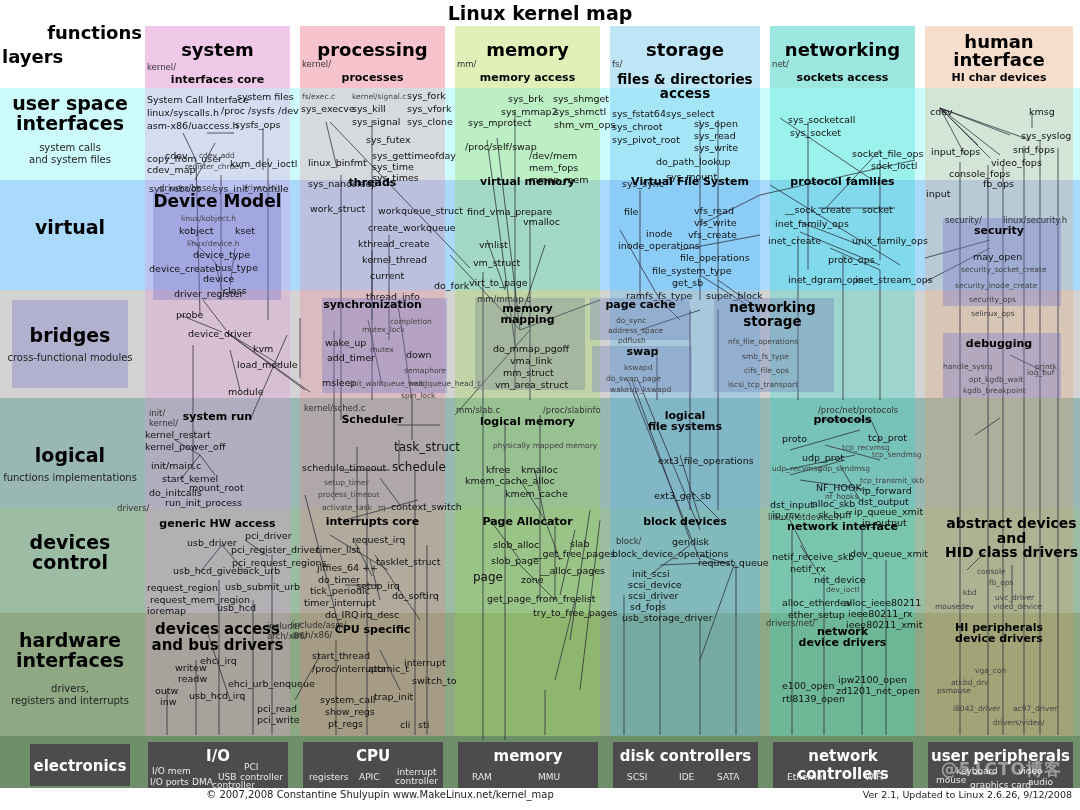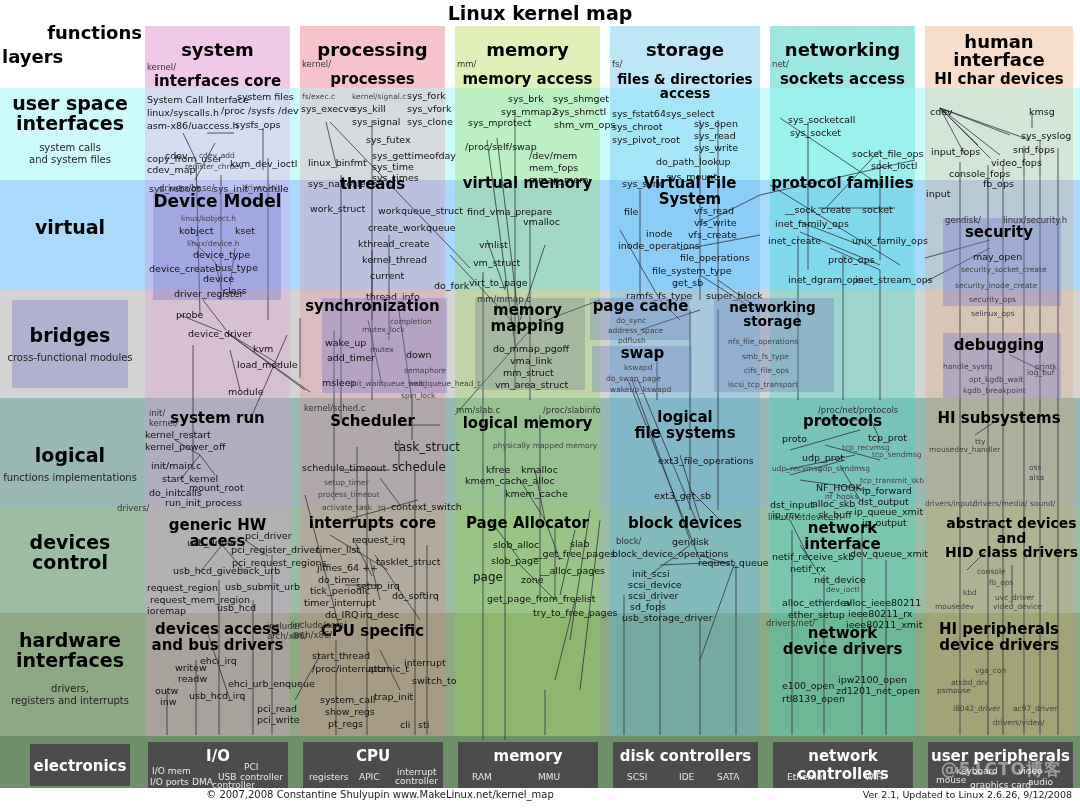--- a/index.html
+++ b/index.html
@@ -27,21 +27,21 @@
     font-weight:bold;font-size:18px;color:#000;text-align:center;line-height:1.02;
   }
 
   
   .wash{position:absolute;}
 
   
   .blk{position:absolute;color:#000;}
   .blk .title{
     position:absolute;left:0;right:0;text-align:center;
-    font-weight:bold;font-size:15px;line-height:1.04;color:#000;
+    font-weight:bold;font-size:11px;line-height:1.04;color:#000;
   }
   .blk .title.small{font-size:13.5px;}
   .path{position:absolute;font-size:8.5px;color:#333;white-space:nowrap;}
   .fn{position:absolute;font-size:9.5px;color:#111;white-space:nowrap;}
   .fn.sm{font-size:7.5px;color:#444;}
   .fn.lg{font-size:11px;}
 
   
   .sub{position:absolute;background:rgba(120,120,200,0.38);}
   .sub2{position:absolute;background:rgba(105,125,185,0.35);}
@@ -711,50 +711,40 @@
     <div class="fn" style="left:6px;top:78px;">input_fops</div>
     <div class="fn" style="left:88px;top:76px;">snd_fops</div>
     <div class="fn" style="left:24px;top:100px;">console_fops</div>
     <div class="fn" style="left:66px;top:89px;">video_fops</div>
     <div class="fn" style="left:58px;top:110px;">fb_ops</div>
     <div class="fn" style="left:1px;top:120px;">input</div>
   </div>
 
   <div class="sub" style="left:943px;top:218px;width:118px;height:88px;"></div>
   <div class="blk" style="left:925px;top:213px;width:148px;height:92px;">
-    <div class="path" style="left:20px;top:2px;">gendisk/</div>
+    <div class="path" style="left:20px;top:2px;">security/</div>
     <div class="path" style="left:78px;top:2px;">linux/security.h</div>
     <div class="title" style="top:12px;">security</div>
     <div class="fn" style="left:48px;top:38px;">may_open</div>
     <div class="fn sm" style="left:36px;top:52px;">security_socket_create</div>
     <div class="fn sm" style="left:30px;top:68px;">security_inode_create</div>
     <div class="fn sm" style="left:44px;top:82px;">security_ops</div>
     <div class="fn sm" style="left:46px;top:96px;">selinux_ops</div>
   </div>
 
   <div class="sub" style="left:943px;top:333px;width:118px;height:65px;"></div>
   <div class="blk" style="left:925px;top:330px;width:148px;height:68px;">
     <div class="title" style="top:8px;">debugging</div>
     <div class="fn sm" style="left:18px;top:32px;">handle_sysrq</div>
     <div class="fn sm" style="left:70px;top:32px;padding-left:40px;">printk</div>
     <div class="fn sm" style="left:102px;top:38px;">log_buf</div>
     <div class="fn sm" style="left:44px;top:45px;">opt_kgdb_wait</div>
     <div class="fn sm" style="left:38px;top:56px;">kgdb_breakpoint</div>
   </div>
 
-  <div class="blk" style="left:925px;top:405px;width:148px;height:100px;">
-    <div class="title" style="top:6px;">HI subsystems</div>
-    <div class="fn sm" style="left:50px;top:32px;">tty</div>
-    <div class="fn sm" style="left:4px;top:40px;">mousedev_handler</div>
-    <div class="fn sm" style="left:104px;top:58px;">oss</div>
-    <div class="fn sm" style="left:104px;top:68px;">alsa</div>
-    <div class="fn sm" style="left:0px;top:94px;">drivers/input/</div>
-    <div class="fn sm" style="left:48px;top:94px;">drivers/media/</div>
-    <div class="fn sm" style="left:105px;top:94px;">sound/</div>
-  </div>
 
   <div class="blk" style="left:925px;top:512px;width:173px;height:105px;">
     <div class="title small" style="top:4px;white-space:pre;font-size:14px;">abstract devices
 and
 HID class drivers</div>
     <div class="fn sm" style="left:52px;top:55px;">console</div>
     <div class="fn sm" style="left:64px;top:66px;">fb_ops</div>
     <div class="fn sm" style="left:38px;top:76px;">kbd</div>
     <div class="fn sm" style="left:70px;top:81px;">uvc_driver</div>
     <div class="fn sm" style="left:10px;top:90px;">mousedev</div>

